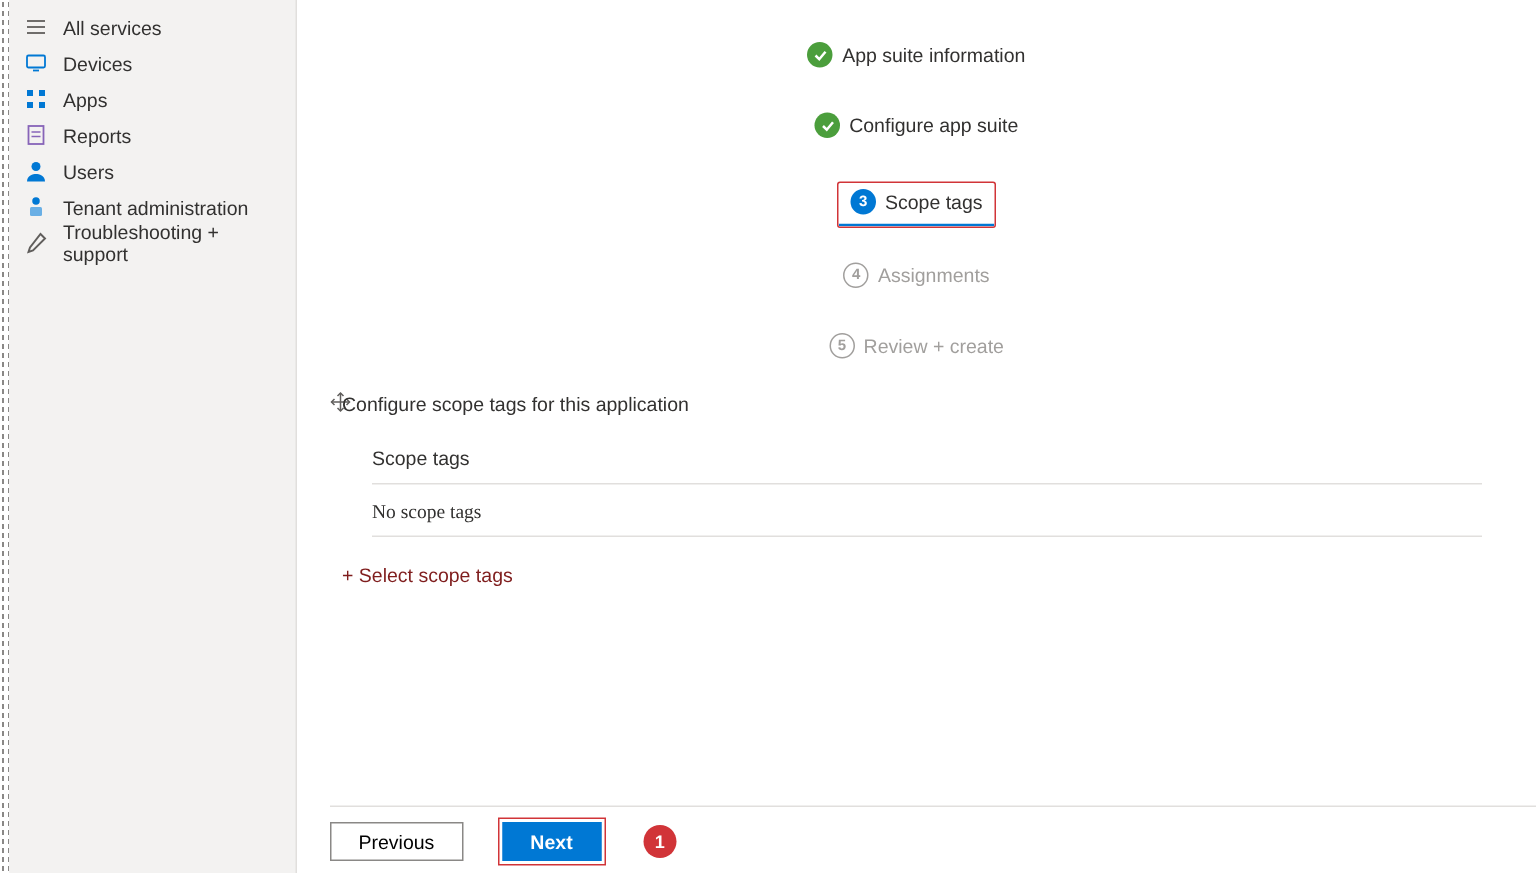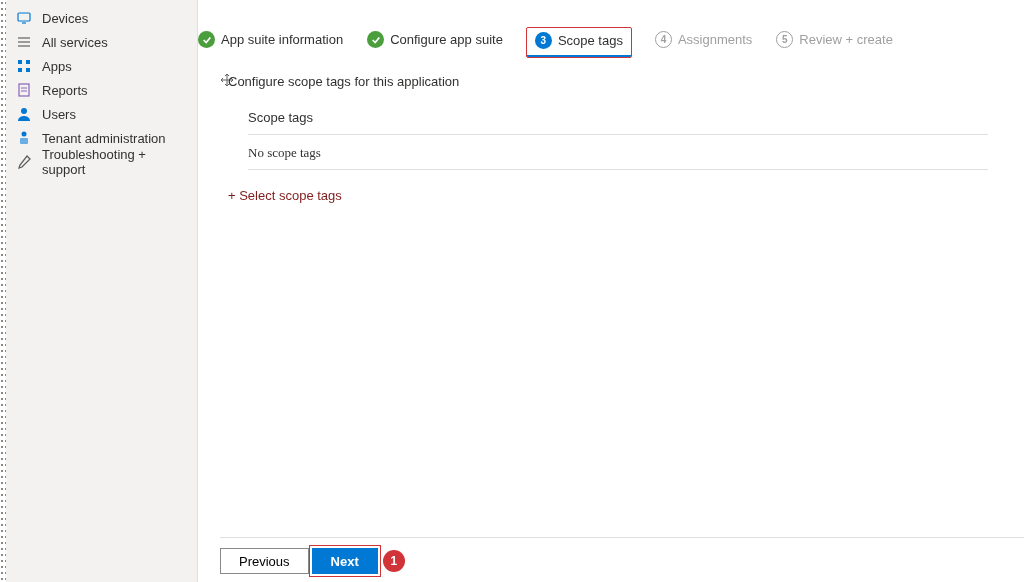--- a/index.html
+++ b/index.html
@@ -46,20 +46,21 @@
   
   .main {
     flex: 1;
     position: relative;
     padding: 28px 0 0 0;
   }
   .wizard {
     display: flex;
     align-items: center;
     gap: 24px;
+    flex-direction: column;
   }
   .step {
     display: flex;
     align-items: center;
     gap: 6px;
     font-size: 13px;
     padding-bottom: 6px;
   }
   .step.done .circle { background: #4b9e3c; color: #fff; }
   .step.active { border-bottom: 2px solid #0078d4; }
@@ -87,21 +88,21 @@
   .divider { height: 1px; background: #e1dfdd; margin: 2px 0 6px 0; }
   .no-items { font-size: 13px; padding: 4px 0 8px 0; font-family: Liberation Serif, serif; }
   .hr2 { height:1px; background:#e1dfdd; margin-bottom:18px;}
   .link-action { color: #7f1d1d; font-size: 13px; cursor: pointer; display: inline-block; margin-left: -20px;}
   .footer {
     position: absolute;
     left: 22px;
     bottom: 8px;
     display: flex;
     align-items: center;
-    gap: 3px;
+    gap: 26px;
     border-top: 1px solid #e1dfdd;
     width: calc(100% - 22px);
     padding-top: 10px;
   }
   .btn {
     height: 26px;
     padding: 0 18px;
     font-size: 13px;
     border: 1px solid #8a8886;
     background: #fff;
@@ -123,37 +124,37 @@
 </style>
 </head>
 <body>
 
 <div class="left-edge"></div>
 
 <nav class="sidebar">
   <div class="nav-item">
     <span class="nav-icon">
       <svg viewBox="0 0 16 16">
-          <rect x="2" y="3" width="12" height="8" rx="1" fill="none" stroke="#0078d4" stroke-width="1.2"></rect>
-          <line x1="6" y1="13" x2="10" y2="13" stroke="#0078d4" stroke-width="1.2"></line>
-        </svg>
-    </span>
-    <span>Devices</span>
-  </div>
-  <div class="nav-item">
-    <span class="nav-icon">
-      <svg viewBox="0 0 16 16">
           <g stroke="#605e5c" stroke-width="1.2" fill="none">
             <line x1="2" y1="4" x2="14" y2="4"></line>
             <line x1="2" y1="8" x2="14" y2="8"></line>
             <line x1="2" y1="12" x2="14" y2="12"></line>
           </g>
         </svg>
     </span>
     <span>All services</span>
+  </div>
+  <div class="nav-item">
+    <span class="nav-icon">
+      <svg viewBox="0 0 16 16">
+          <rect x="2" y="3" width="12" height="8" rx="1" fill="none" stroke="#0078d4" stroke-width="1.2"></rect>
+          <line x1="6" y1="13" x2="10" y2="13" stroke="#0078d4" stroke-width="1.2"></line>
+        </svg>
+    </span>
+    <span>Devices</span>
   </div>
   <div class="nav-item">
     <span class="nav-icon">
       <svg viewBox="0 0 16 16">
           <g fill="#0078d4">
             <rect x="2" y="2" width="4" height="4"></rect>
             <rect x="10" y="2" width="4" height="4"></rect>
             <rect x="2" y="10" width="4" height="4"></rect>
             <rect x="10" y="10" width="4" height="4"></rect>
           </g>

